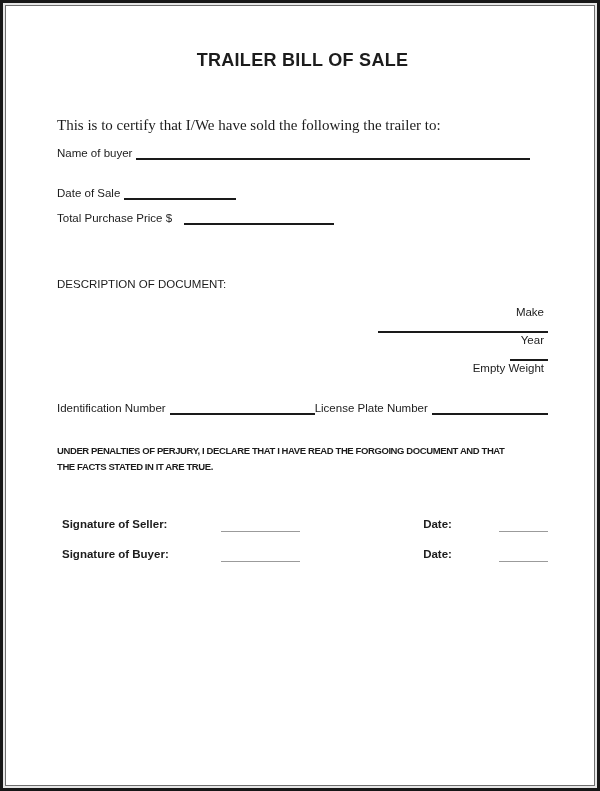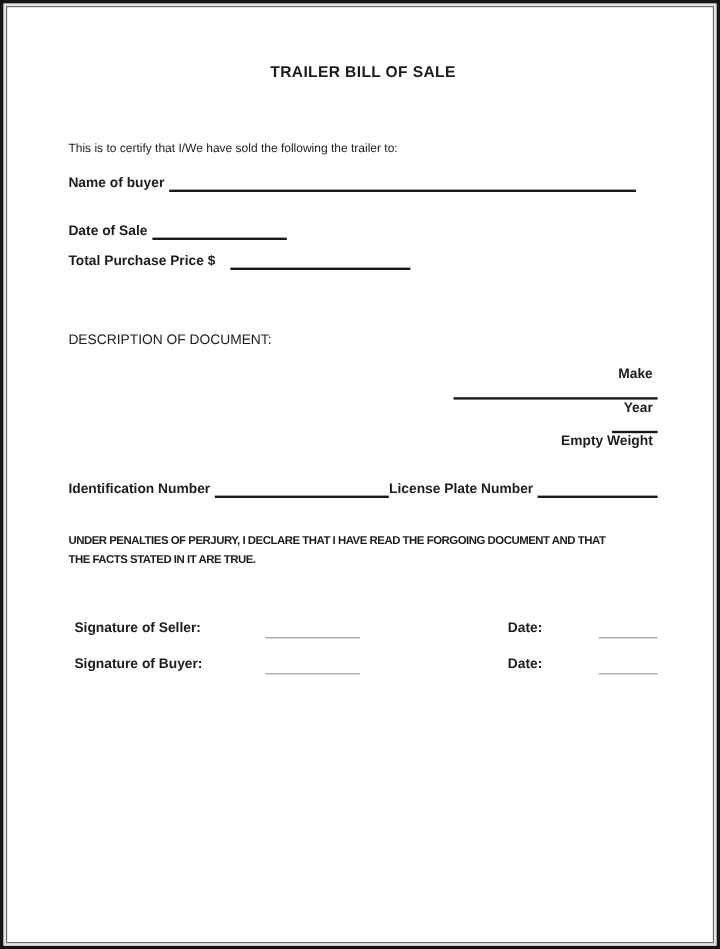--- a/index.html
+++ b/index.html
@@ -27,38 +27,39 @@
     width: 100%;
     height: 100%;
     border: 1px solid #6e6e6e;
     background: #ffffff;
     overflow: hidden;
     padding: 0 46px 0 51px;
   }
   .doc-title {
     margin-top: 44px;
     text-align: center;
-    font-size: 13px;
+    font-size: 18px;
     font-weight: bold;
     letter-spacing: 0.3px;
     line-height: 20px;
   }
   .intro {
     margin-top: 48px;
-    font-size: 10px;
+    font-size: 15px;
     line-height: 14px;
+    font-family: Liberation Serif, serif;
   }
   .row {
     display: flex;
     align-items: flex-end;
     font-size: 11.5px;
     line-height: 14px;
   }
   .lbl {
-    font-weight: bold;
+    font-weight: normal;
     white-space: nowrap;
   }
   .mr { margin-right: 4px; }
   .fill {
     display: inline-block;
     height: 12px;
     border-bottom: 2px solid #1a1a1a;
   }
   .fill.grow { flex: 1 1 auto; }
   .row-name  { margin-top: 14px; margin-right: 18px; }

